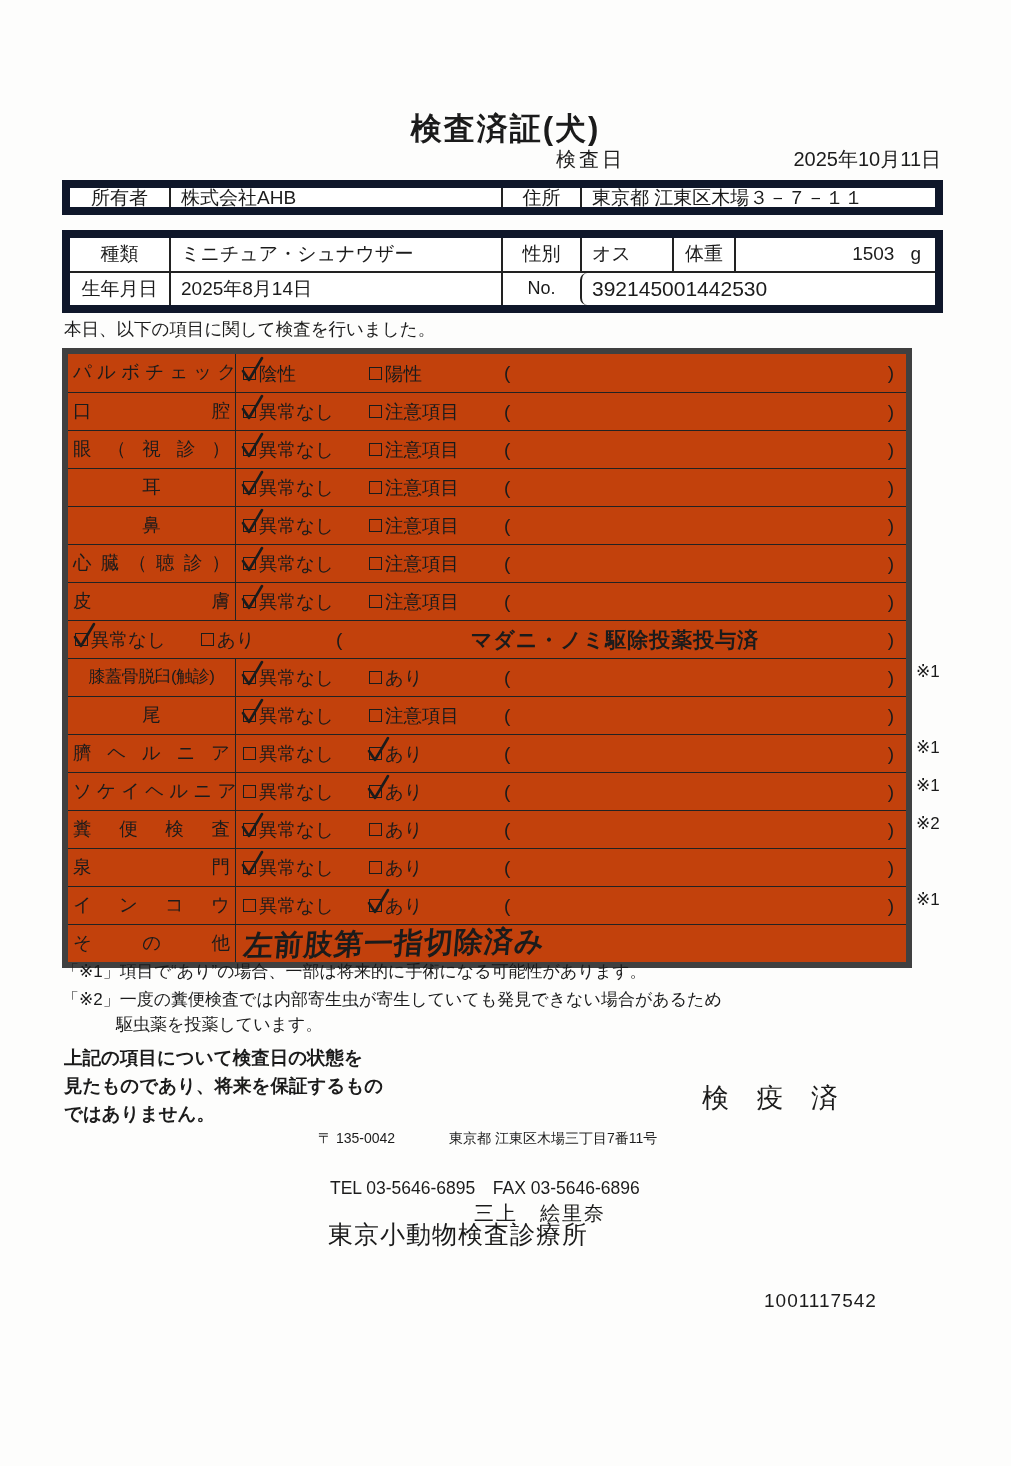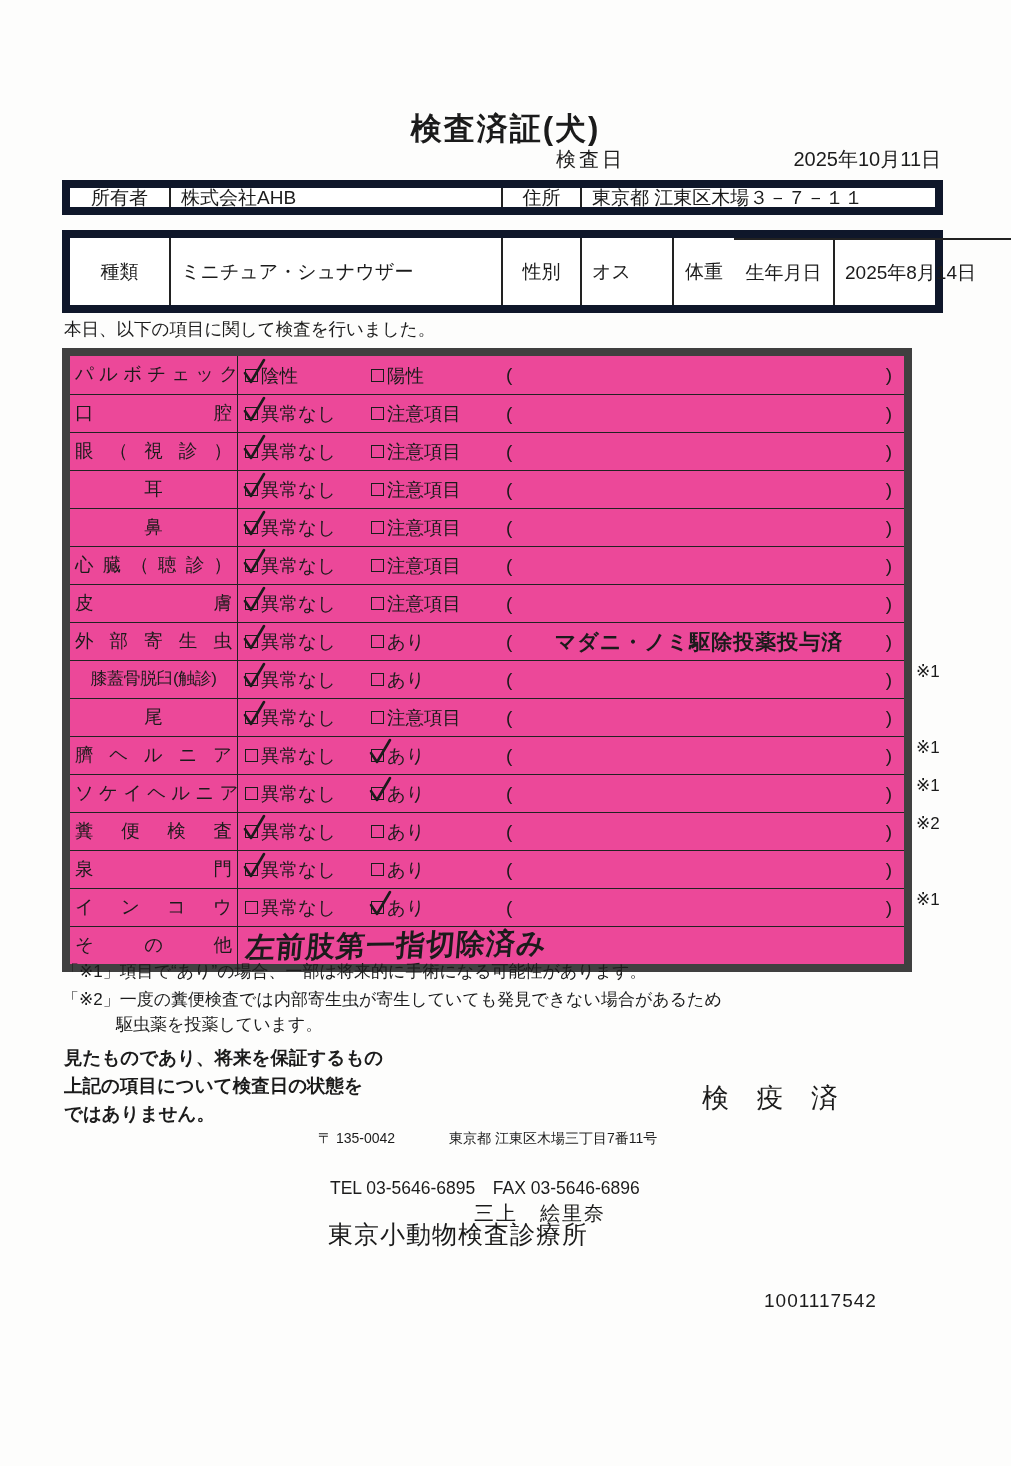--- a/index.html
+++ b/index.html
@@ -21,30 +21,30 @@
   .insp-date-value{top:146px;right:70px;font-size:20px;}
   
   .ftable{border:8px solid #0f172a;display:flex;box-sizing:border-box;background:#fff;}
   .ftable .cell{box-sizing:border-box;display:flex;align-items:center;font-size:19px;}
   .cell.lab{justify-content:center;background:#fff;}
   .cell.val{padding-left:10px;}
   .vdiv{border-left:2px solid #222;}
   
   .owner-table{top:180px;left:62px;width:881px;height:35px;}
   
-  .pet-table{top:230px;left:62px;width:881px;height:83px;}
+  .pet-table{top:230px;left:62px;width:881px;height:83px;flex-direction:column;}
   .pet-row{display:flex;flex:1;}
   .pet-row + .pet-row{border-top:2px solid #222;}
   .wval{justify-content:flex-end;padding-right:14px;gap:16px;}
   
   .intro{top:317px;left:64px;font-size:17.5px;}
   
   .check-table{
     top:348px;left:62px;width:850px;
-    border:8px solid #404040;background:#ec4899;box-sizing:border-box;
+    border:6px solid #404040;background:#c2410c;box-sizing:border-box;
   }
   .crow{display:flex;height:38px;box-sizing:border-box;}
   .crow + .crow{border-top:1.6px solid #222;}
   .crow-label{
     width:168px;flex:0 0 168px;border-right:1.6px solid #222;
     box-sizing:border-box;padding:0 5px;font-size:18.5px;
     display:block;line-height:36px;white-space:nowrap;
     text-align:justify;text-align-last:justify;overflow:hidden;
   }
   .crow-label.center{text-align:center;text-align-last:center;}
@@ -97,20 +97,24 @@
   <div class="cell val vdiv" style="flex:1;">東京都 江東区木場３－７－１１</div>
 </div>
 
 <div class="abs ftable pet-table">
   <div class="pet-row">
     <div class="cell lab" style="flex:0 0 99px;">種類</div>
     <div class="cell val vdiv" style="flex:0 0 332px;">ミニチュア・シュナウザー</div>
     <div class="cell lab vdiv" style="flex:0 0 79px;">性別</div>
     <div class="cell val vdiv" style="flex:0 0 92px;">オス</div>
     <div class="cell lab vdiv" style="flex:0 0 62px;">体重</div>
+    <div class="cell wval vdiv" style="flex:1;">
+      <span>1503</span>
+      <span>g</span>
+    </div>
   </div>
   <div class="pet-row">
     <div class="cell lab" style="flex:0 0 99px;">生年月日</div>
     <div class="cell val vdiv" style="flex:0 0 332px;">2025年8月14日</div>
     <div class="cell lab vdiv" style="flex:0 0 79px;font-size:18px;">No.</div>
     <div class="cell val vdiv" style="flex:1;font-size:21px;border-radius:7px;">392145001442530</div>
   </div>
 </div>
 
 <div class="abs intro">本日、以下の項目に関して検査を行いました。</div>
@@ -264,21 +268,20 @@
           <span>注意項目</span>
         </span>
         <span class="paren-wrap">
           <span>(</span>
           <span class="paren-note"></span>
           <span>)</span>
         </span>
       </div>
     </div>
     <div class="crow">
-      <div class="crow-label">外 部 寄 生 虫</div>
       <div class="crow-content">
         <span class="opt opt1">
           <span class="cb">
             <svg class="tick" width="25" height="29" viewBox="0 0 25 29">
               <path d="M3 16 L9 25 L22 3" fill="none" stroke="#1b1b1b" stroke-width="2.6" stroke-linecap="round" stroke-linejoin="round"></path>
             </svg>
           </span>
           <span>異常なし</span>
         </span>
         <span class="opt opt2">
@@ -459,22 +462,22 @@
     <span class="abs row-ref" style="top: 775px;">※1</span>
     <span class="abs row-ref" style="top: 813px;">※2</span>
     <span class="abs row-ref" style="top: 889px;">※1</span>
   </div>
 
 <div class="abs fn1">「※1」項目で“あり”の場合、一部は将来的に手術になる可能性があります。</div>
 <div class="abs fn2">「※2」一度の糞便検査では内部寄生虫が寄生していても発見できない場合があるため</div>
 <div class="abs fn3">駆虫薬を投薬しています。</div>
 
 <div class="abs disclaimer">
+  <div>上記の項目について検査日の状態を</div>
   <div>見たものであり、将来を保証するもの</div>
-  <div>上記の項目について検査日の状態を</div>
   <div>ではありません。</div>
 </div>
 
 <div class="abs stamp">検 疫 済</div>
 
 <div class="abs addr-line">
   <span>〒 135-0042</span>
   <span>東京都 江東区木場三丁目7番11号</span>
 </div>
 <div class="abs tel-line">TEL 03-5646-6895　FAX 03-5646-6896</div>

